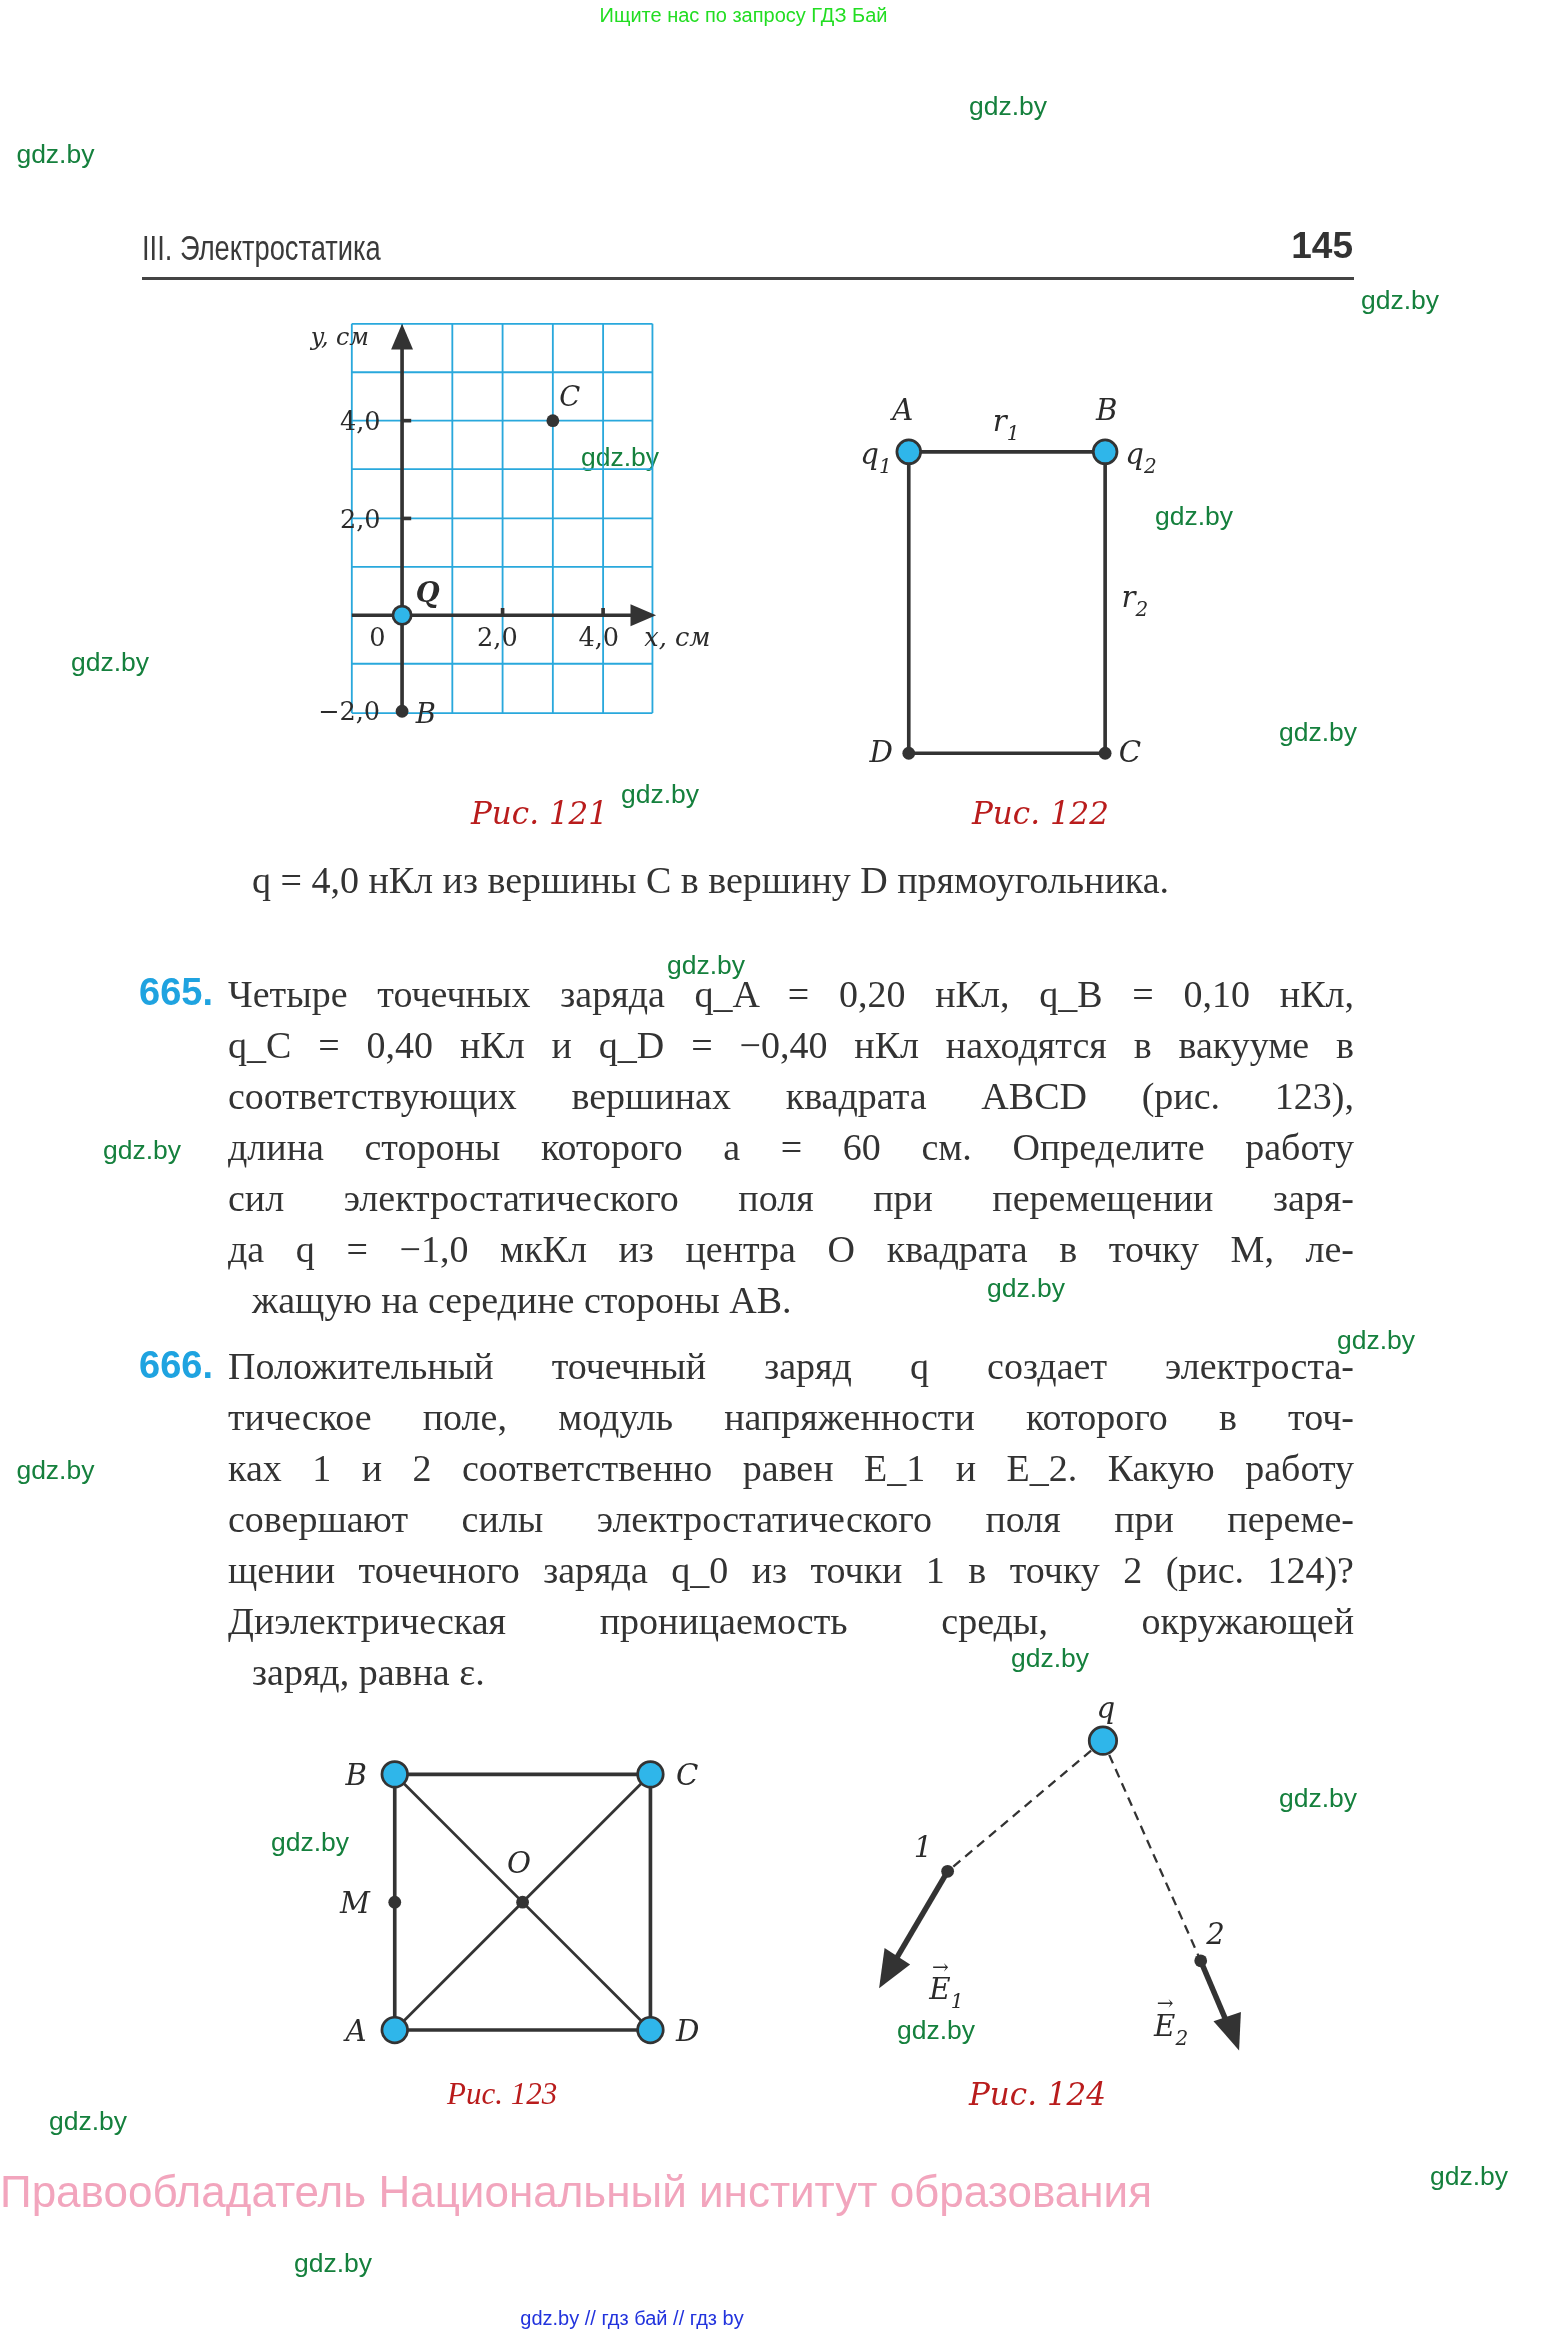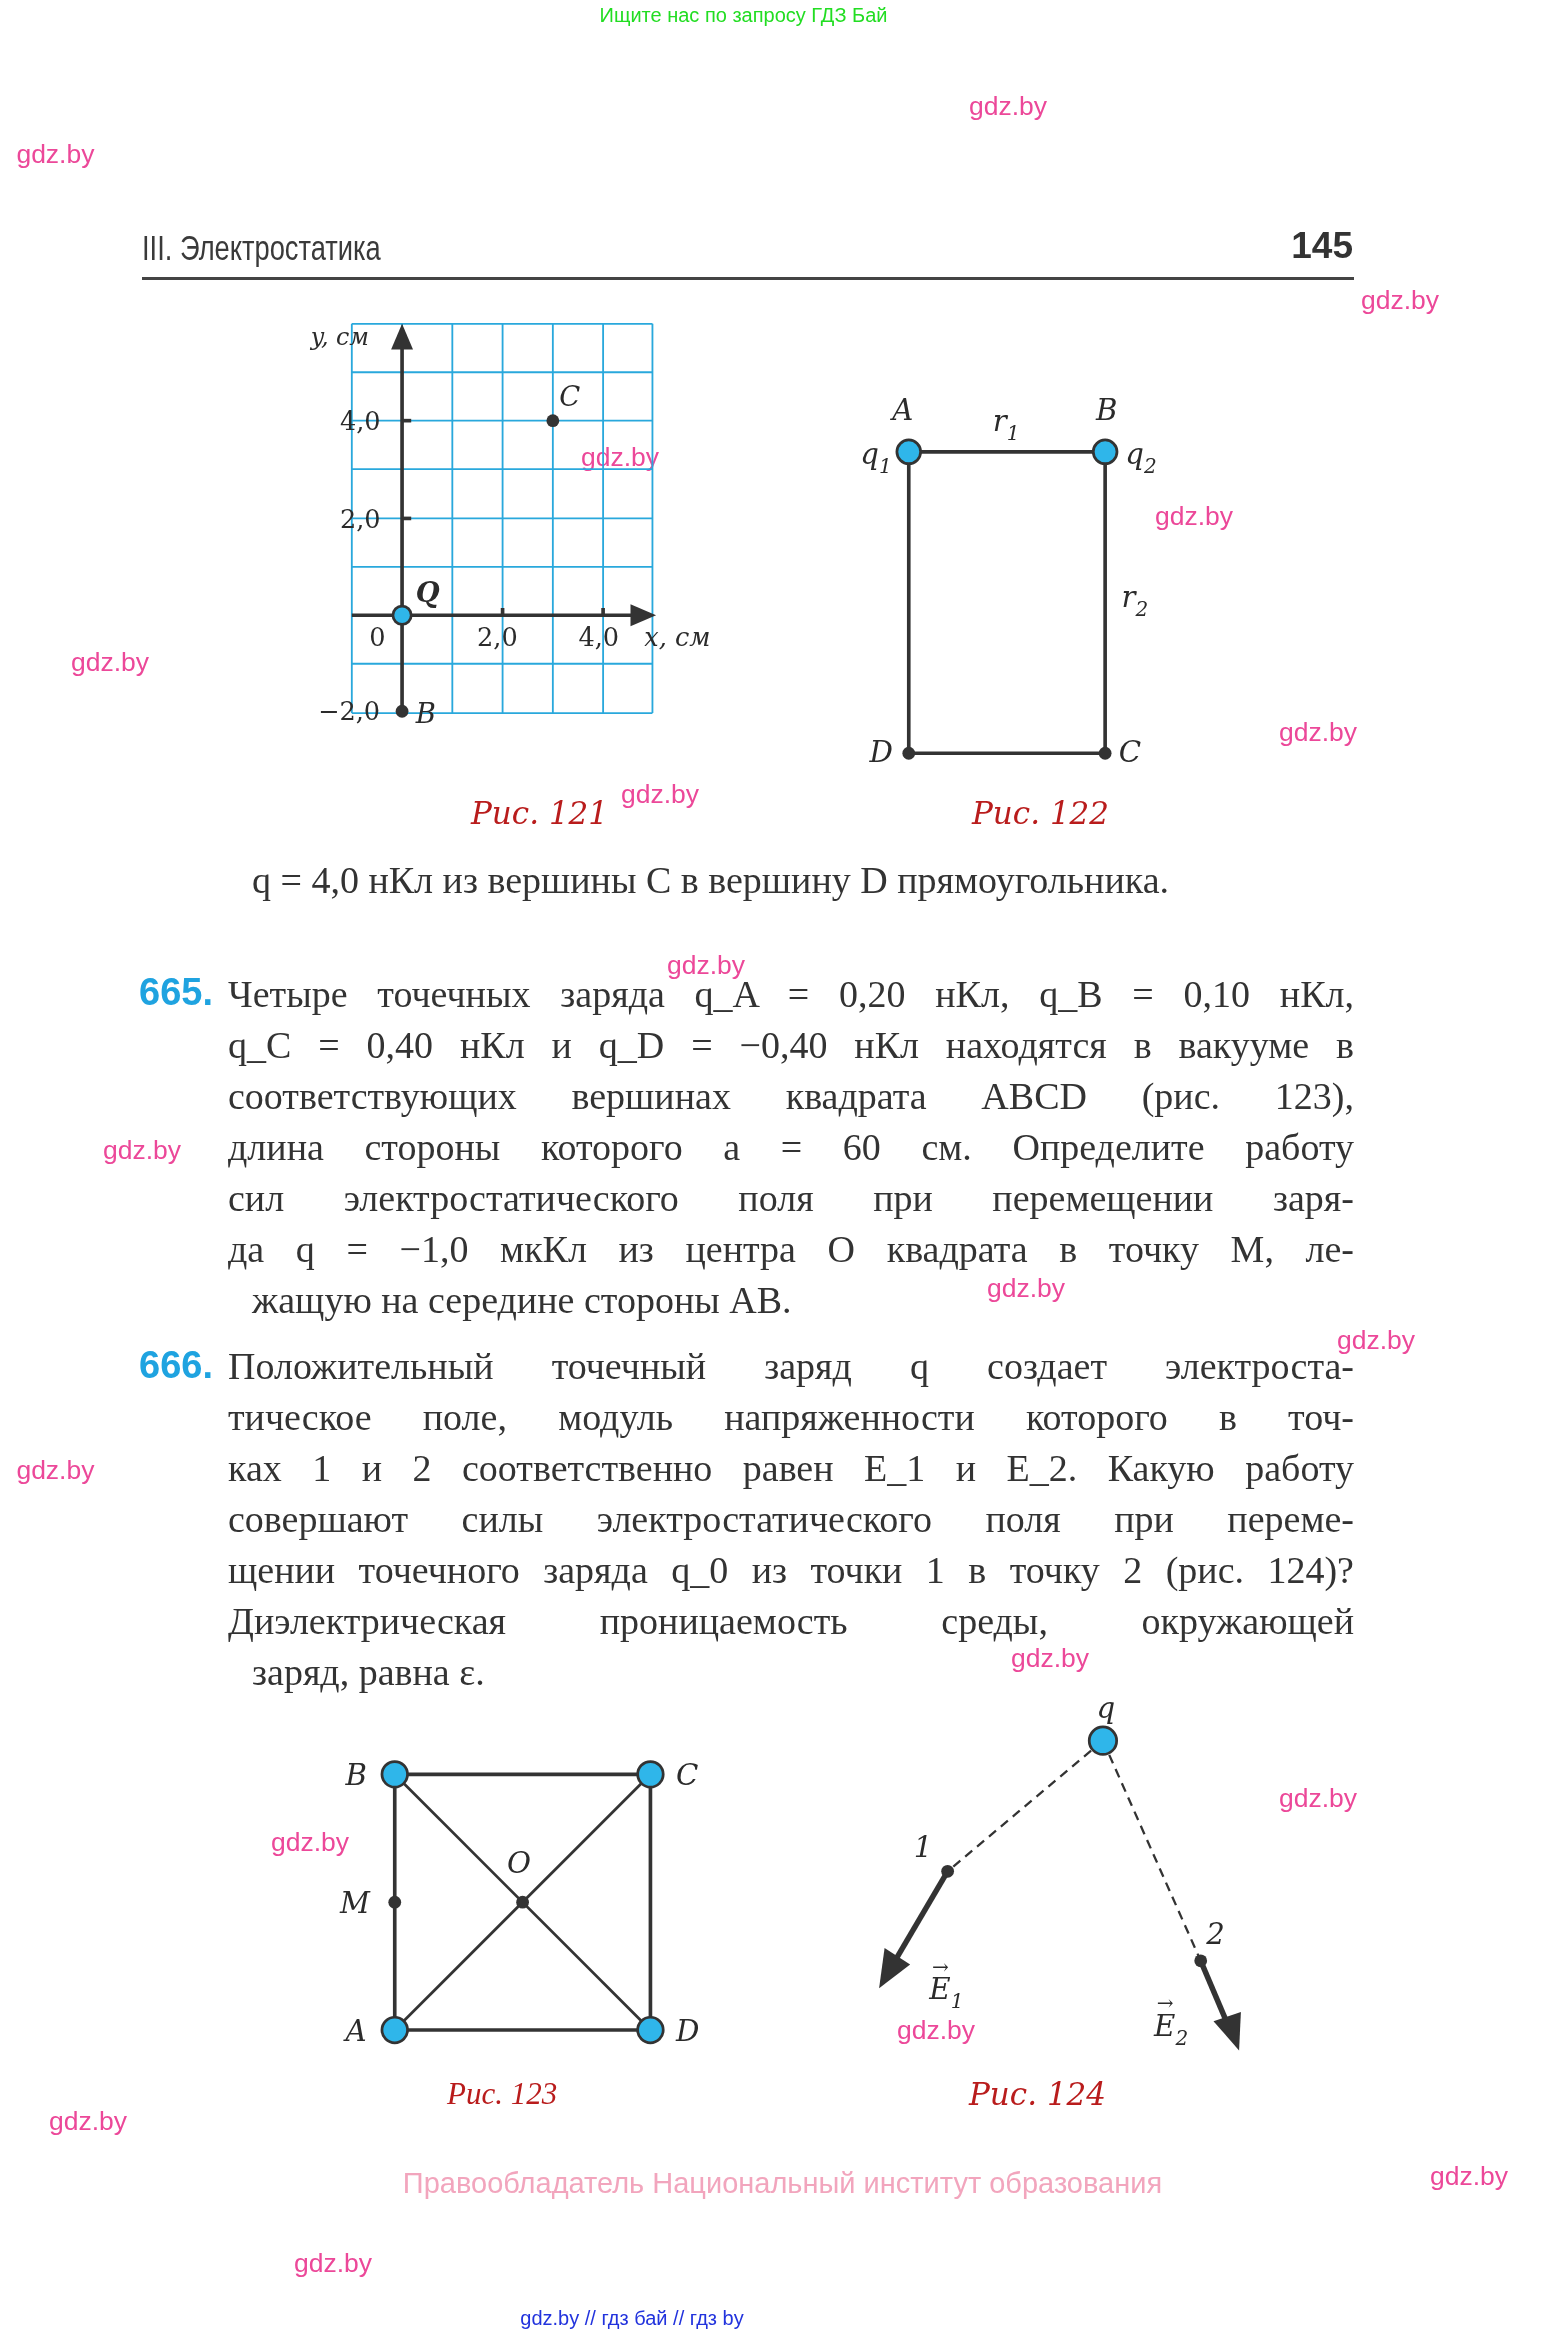--- a/index.html
+++ b/index.html
@@ -1,28 +1,28 @@
 <!DOCTYPE html>
 <html style="font-size:14.6px"><head>
 <meta charset="utf-8">
 <style>
   html,body{margin:0;padding:0;background:#fff;}
   body{width:1565px;height:2342px;position:relative;overflow:hidden;font-family:"DejaVu Serif",serif;color:#2b2b2b;}
   .abs{position:absolute;}
-  .wm{position:absolute;font-family:"Liberation Sans",sans-serif;font-size:26.5px;color:#ec4899;white-space:nowrap;}
+  .wm{position:absolute;font-family:"Liberation Sans",sans-serif;font-size:26.5px;color:#15803d;white-space:nowrap;}
   .topnote{position:absolute;left:0;width:1487px;top:3.7px;text-align:center;font-family:"Liberation Sans",sans-serif;font-size:20px;color:#22dd22;}
   .header-title{position:absolute;left:142px;top:228px;font-family:"Liberation Sans",sans-serif;font-size:35px;color:#3a3a3a;transform:scaleX(0.78);transform-origin:left;}
   .page-num{position:absolute;right:212px;top:225px;font-family:"Liberation Sans",sans-serif;font-weight:bold;font-size:37px;color:#333;}
   .header-rule{position:absolute;left:142px;top:277px;width:1212px;height:2.7px;background:#444;}
   .caption{position:absolute;font-family:"DejaVu Serif",serif;font-style:italic;font-size:31px;color:#b91c1c;white-space:nowrap;}
   .text-block{position:absolute;left:228px;width:1126px;font-family:"Liberation Serif",serif;font-size:38px;line-height:51px;color:#333;text-align:justify;}
   .text-block .line{display:block;white-space:nowrap;text-align-last:justify;text-align:justify;}
   .text-block .line.last{text-align-last:left;margin-left:24px;}
   .pnum{position:absolute;left:139px;font-family:"Liberation Sans",sans-serif;font-weight:bold;font-size:38px;color:#1fa3e0;}
-  .footer-rights{position:absolute;left:0;width:1565px;top:2167px;text-align:center;font-family:"Liberation Sans",sans-serif;font-size:29px;color:#f2a5bd;}
+  .footer-rights{position:absolute;left:0;width:1565px;top:2167px;text-align:left;font-family:"Liberation Sans",sans-serif;font-size:44px;color:#f2a5bd;}
   .footer-links{position:absolute;left:0;width:1264px;top:2307px;text-align:center;font-family:"Liberation Sans",sans-serif;font-size:20px;color:#2233dd;}
   svg text{font-family:"DejaVu Serif",serif;fill:#2b2b2b;}
 </style>
 </head>
 <body>
 
 <div class="topnote">Ищите нас по запросу ГДЗ Бай</div>
 
 <div id="wm-layer">
     <div class="wm" style="left: 969px; top: 91px;">gdz.by</div>

